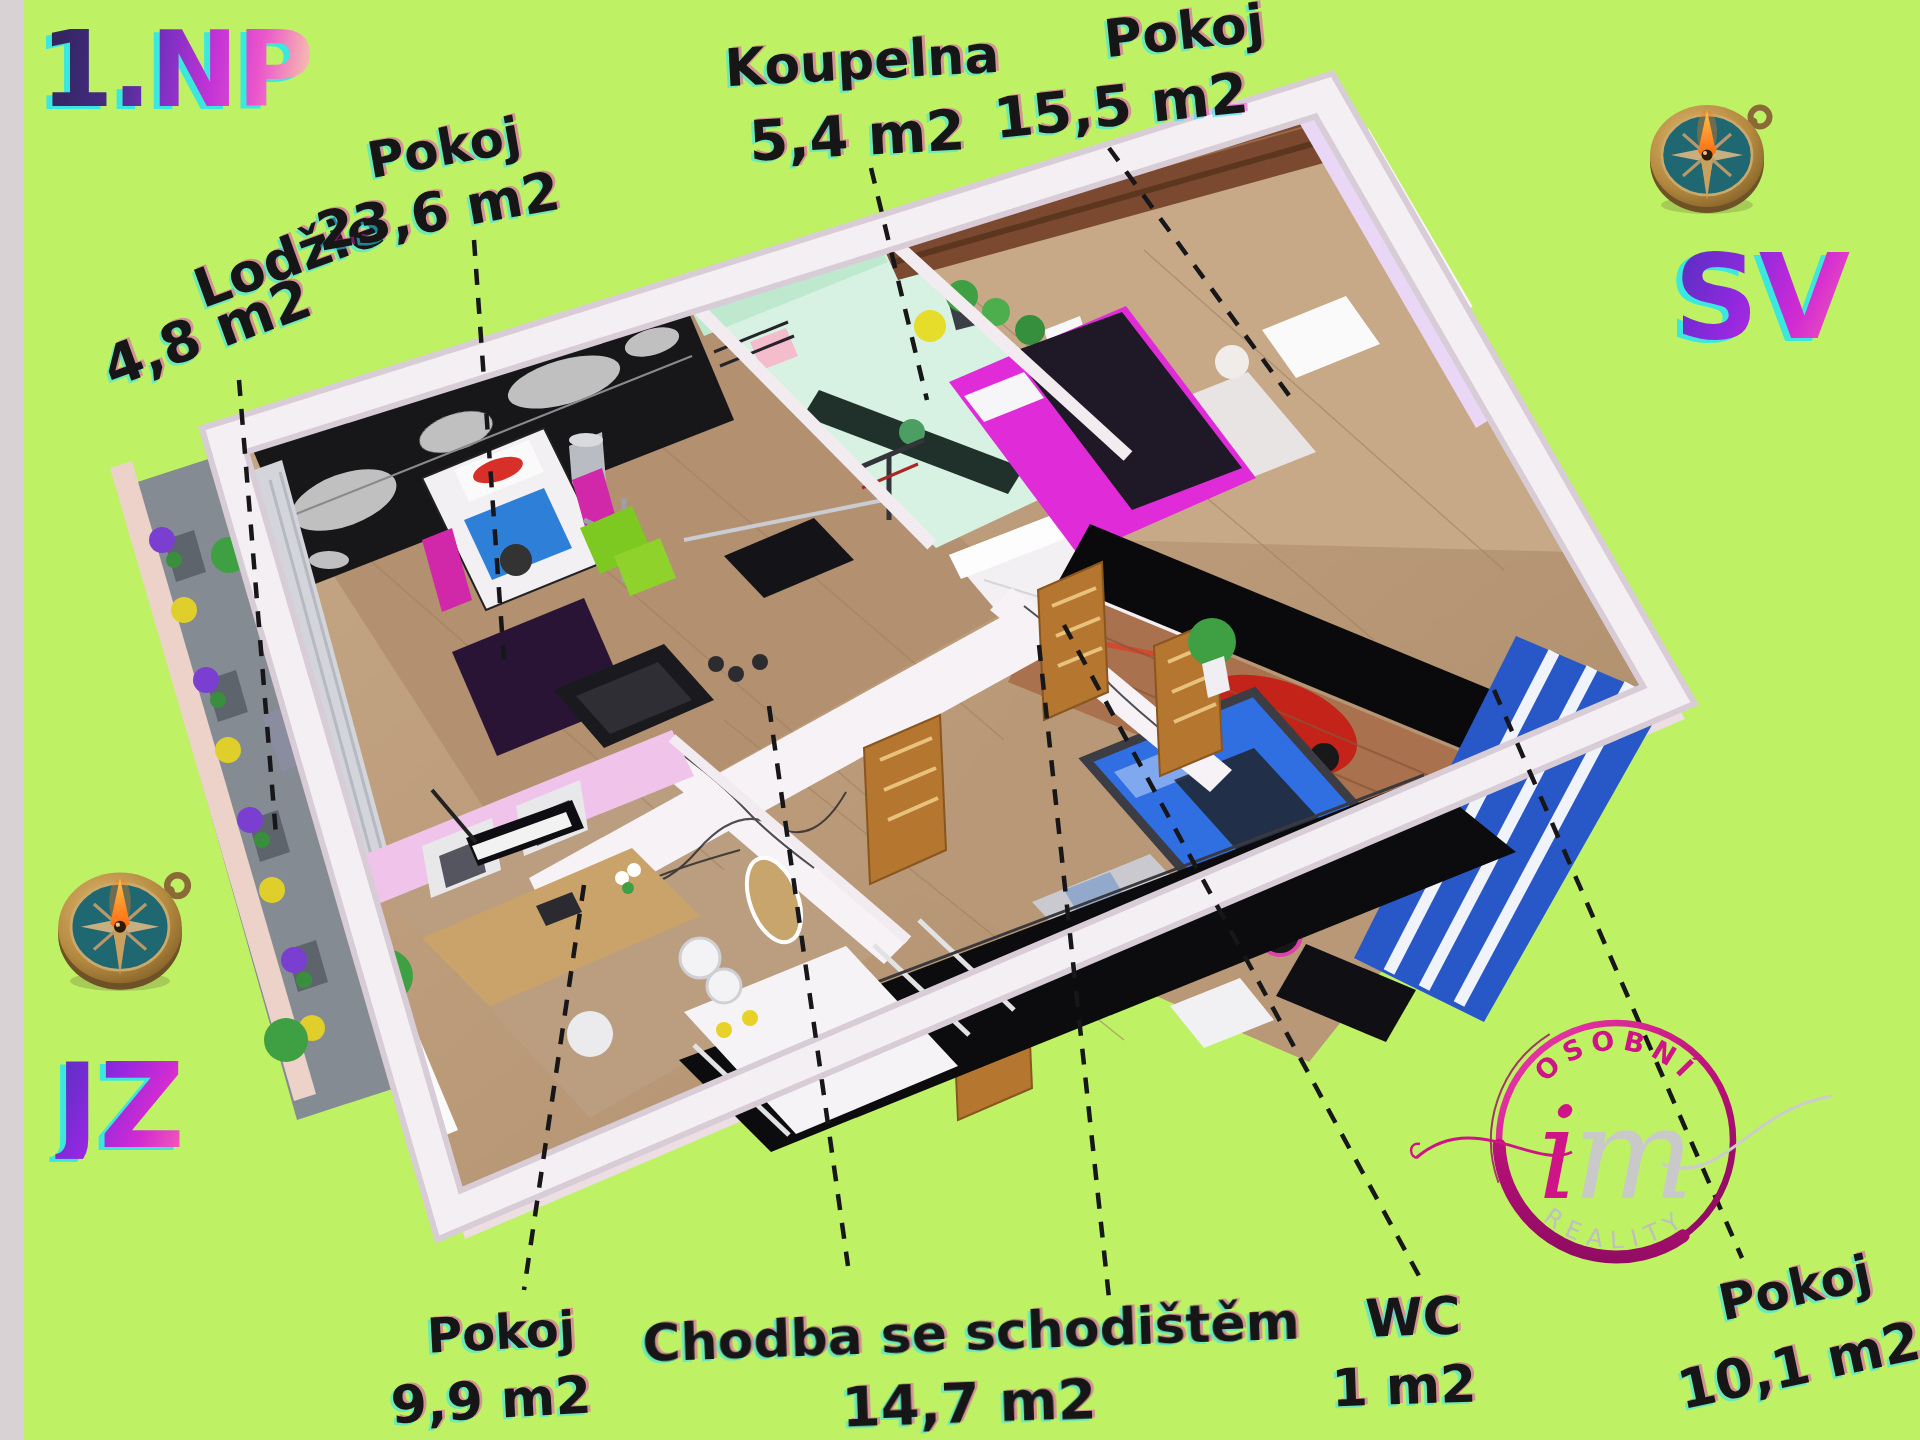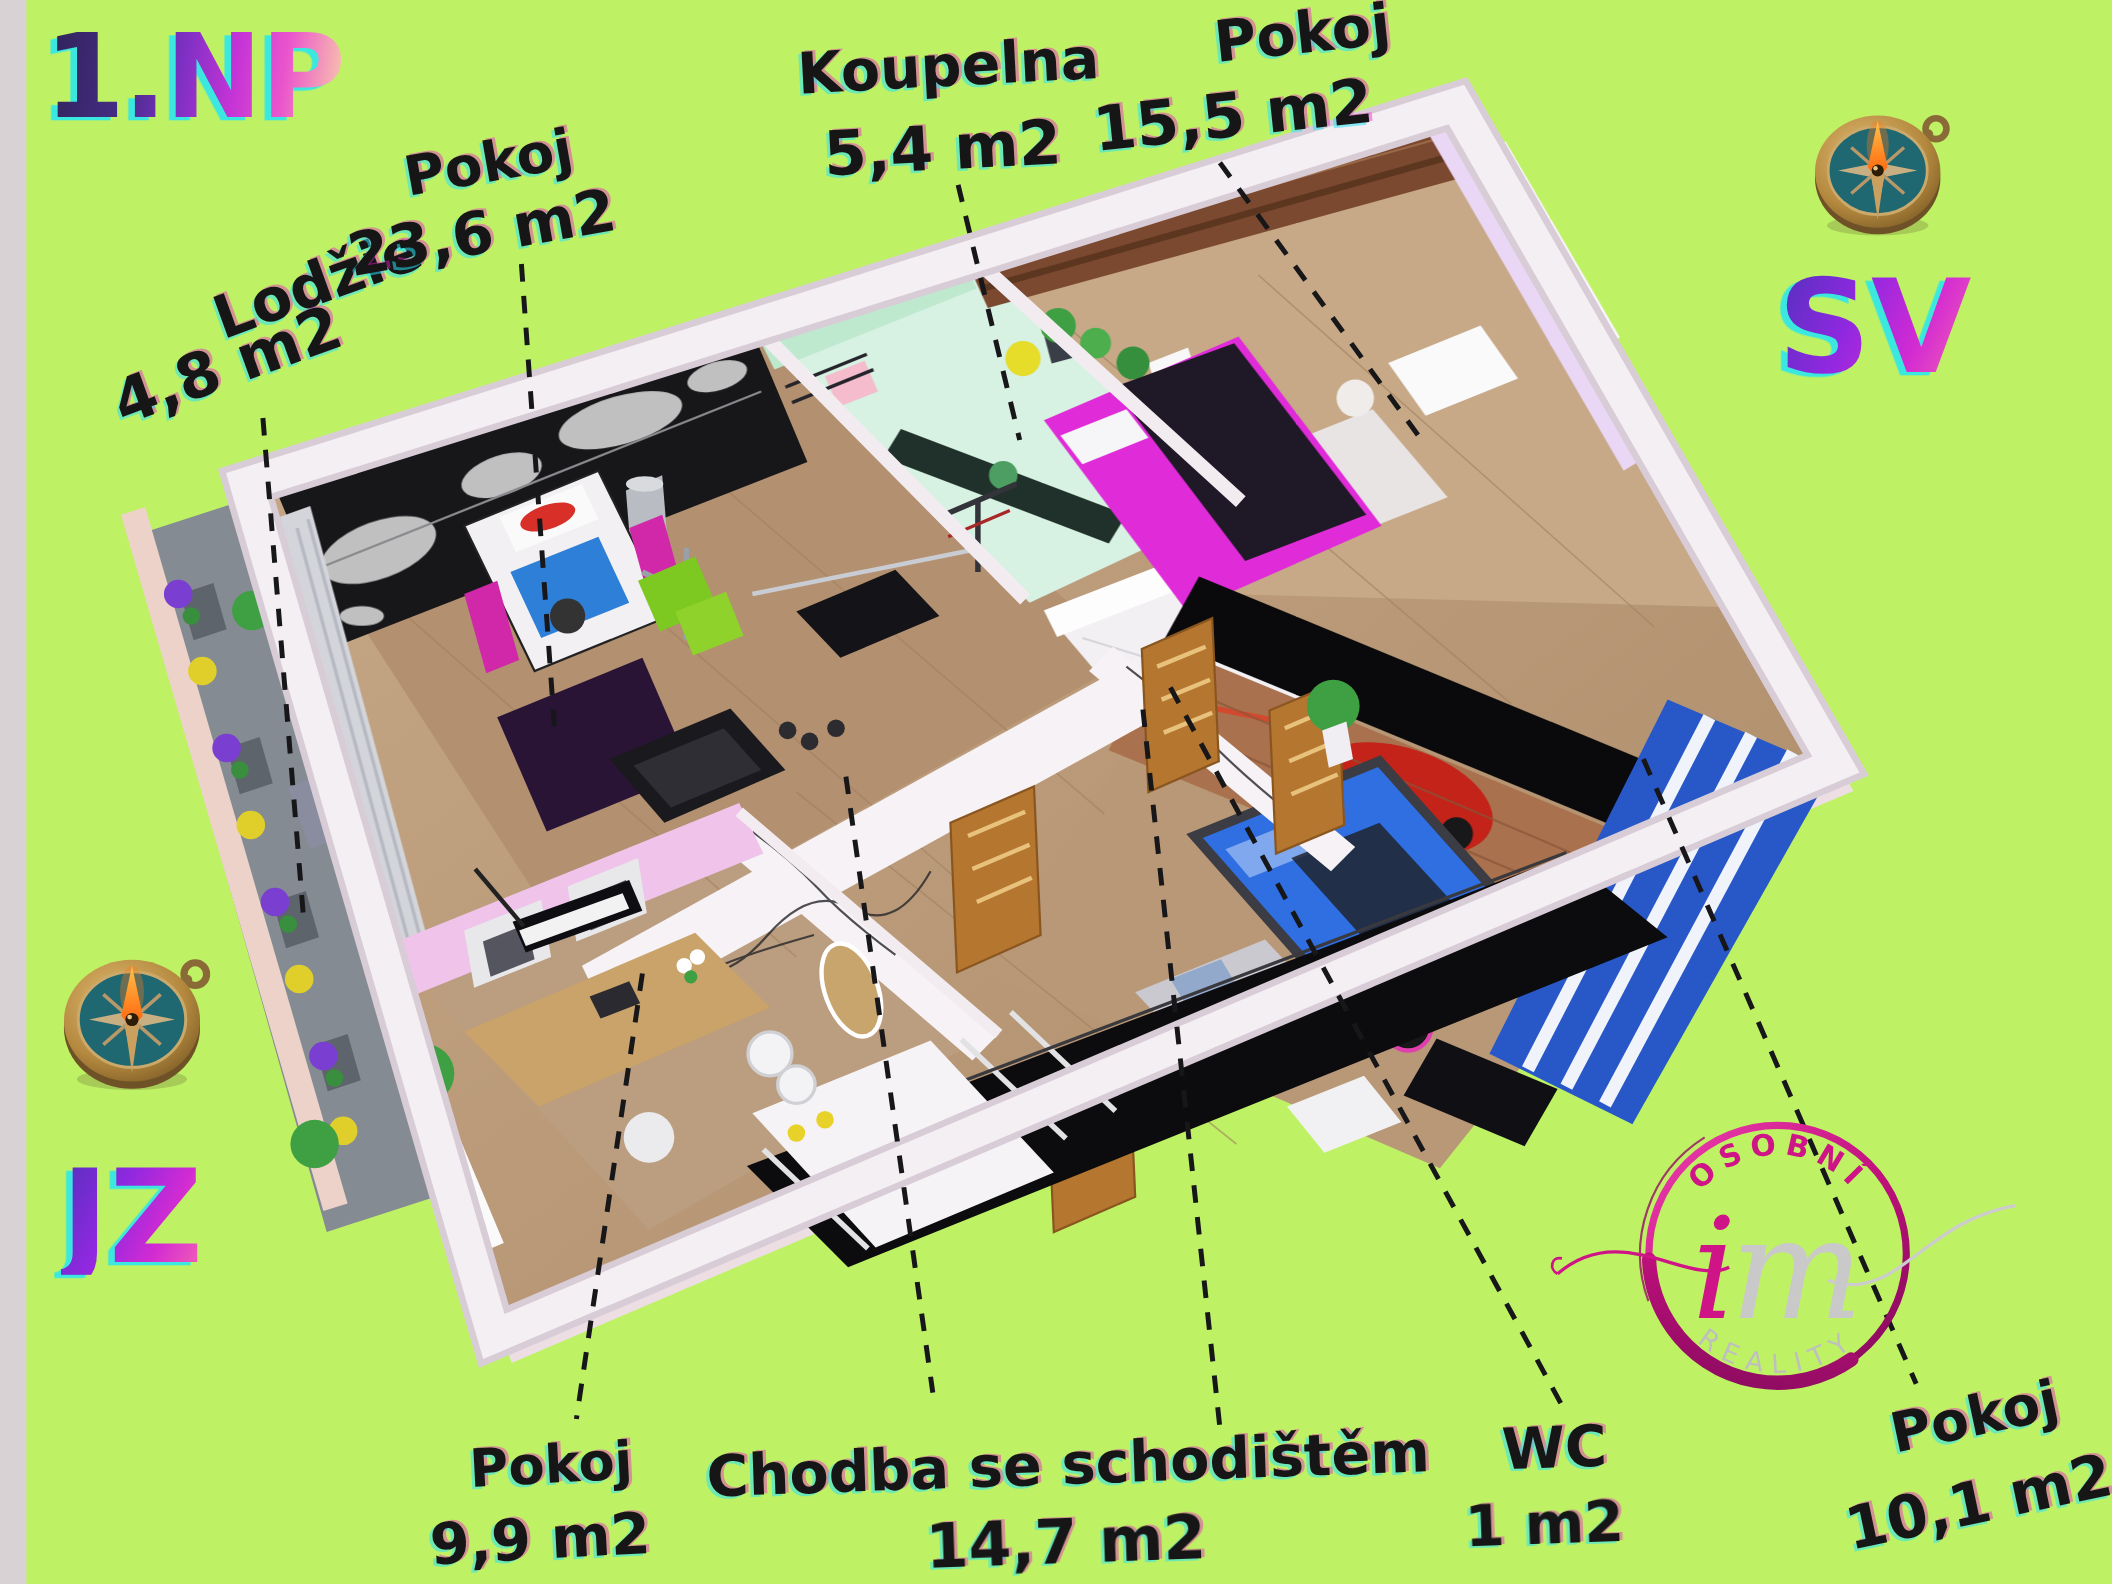--- a/index.html
+++ b/index.html
@@ -10,21 +10,21 @@
   
   .rl{position:absolute;transform:translate(-50%,-50%) rotate(var(--r,0deg));
       font-weight:700;color:#161616;white-space:nowrap;line-height:1;
       text-shadow:-3px 2px 0 rgba(40,225,245,.55),3px -1px 0 rgba(240,30,205,.45);}
   
   .bigGrad{position:absolute;font-weight:900;line-height:.9;white-space:nowrap;
       -webkit-background-clip:text;background-clip:text;color:transparent;
       filter:drop-shadow(-6px 3px 0 rgba(35,230,245,.85));}
   #t1np{left:16px;top:22px;font-size:106px;letter-spacing:-2px;
       background-image:linear-gradient(98deg,#31245c 4%,#452c86 28%,#7e30c4 46%,#c433d6 63%,#ea55cc 79%,#f8c3ad 98%);}
-  #tsv{left:1680px;top:297px;transform:translate(-50%,-50%);font-size:118px;
+  #tsv{left:1738px;top:297px;transform:translate(-50%,-50%);font-size:118px;
       background-image:linear-gradient(115deg,#5a2fc2 5%,#9228e0 40%,#d32bd2 70%,#f05ab8 95%);}
   #tjz{left:96px;top:1106px;transform:translate(-50%,-50%);font-size:118px;
       background-image:linear-gradient(115deg,#5a2fc2 5%,#9228e0 40%,#d32bd2 70%,#f05ab8 95%);}
   .cmp{position:absolute;}
   #logo{position:absolute;left:1380px;top:960px;width:440px;height:370px;}
 </style>
 </head>
 <body>
 
 <div id="stage">

